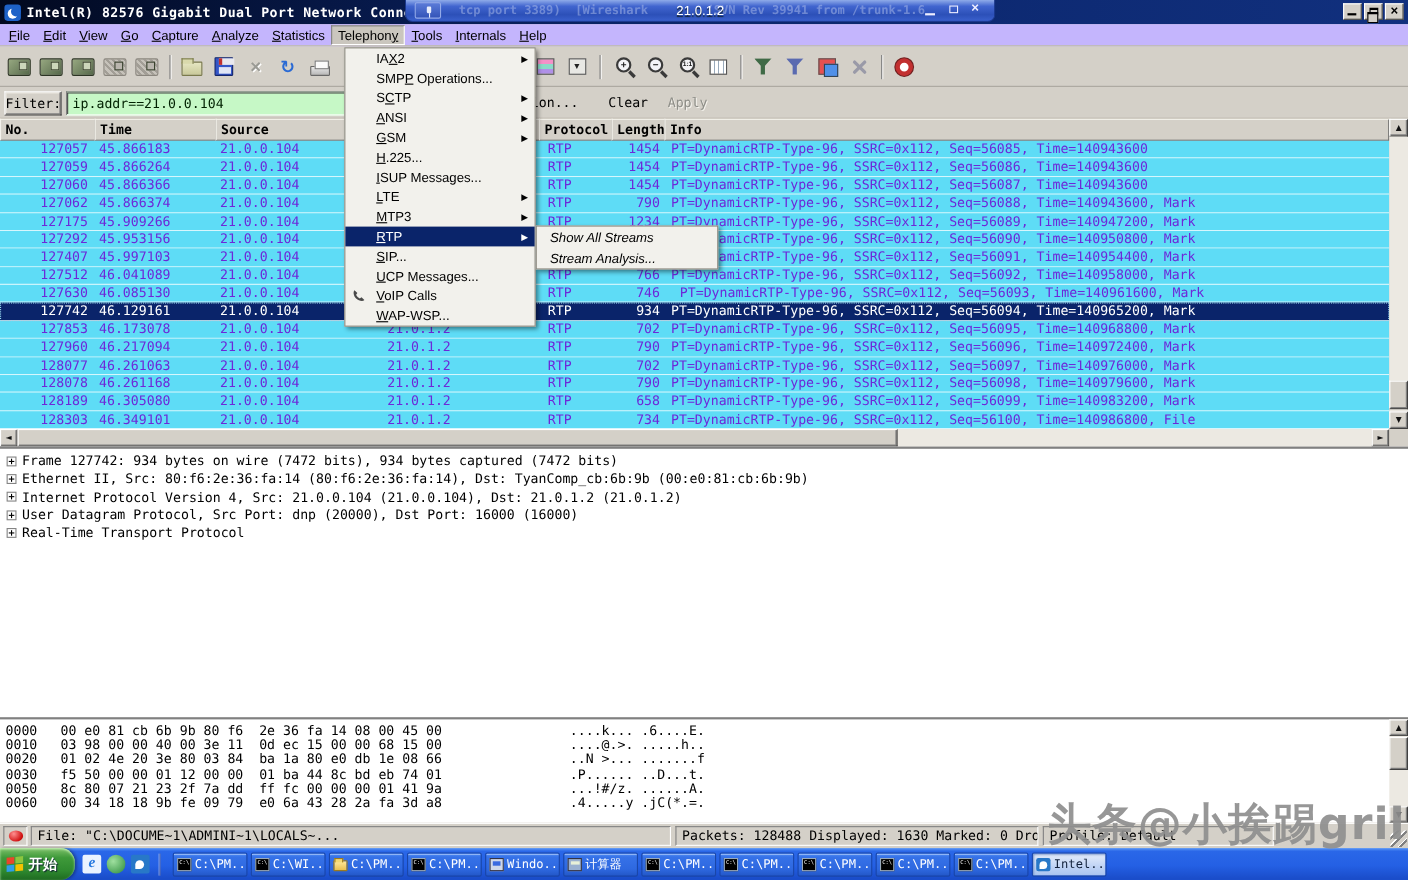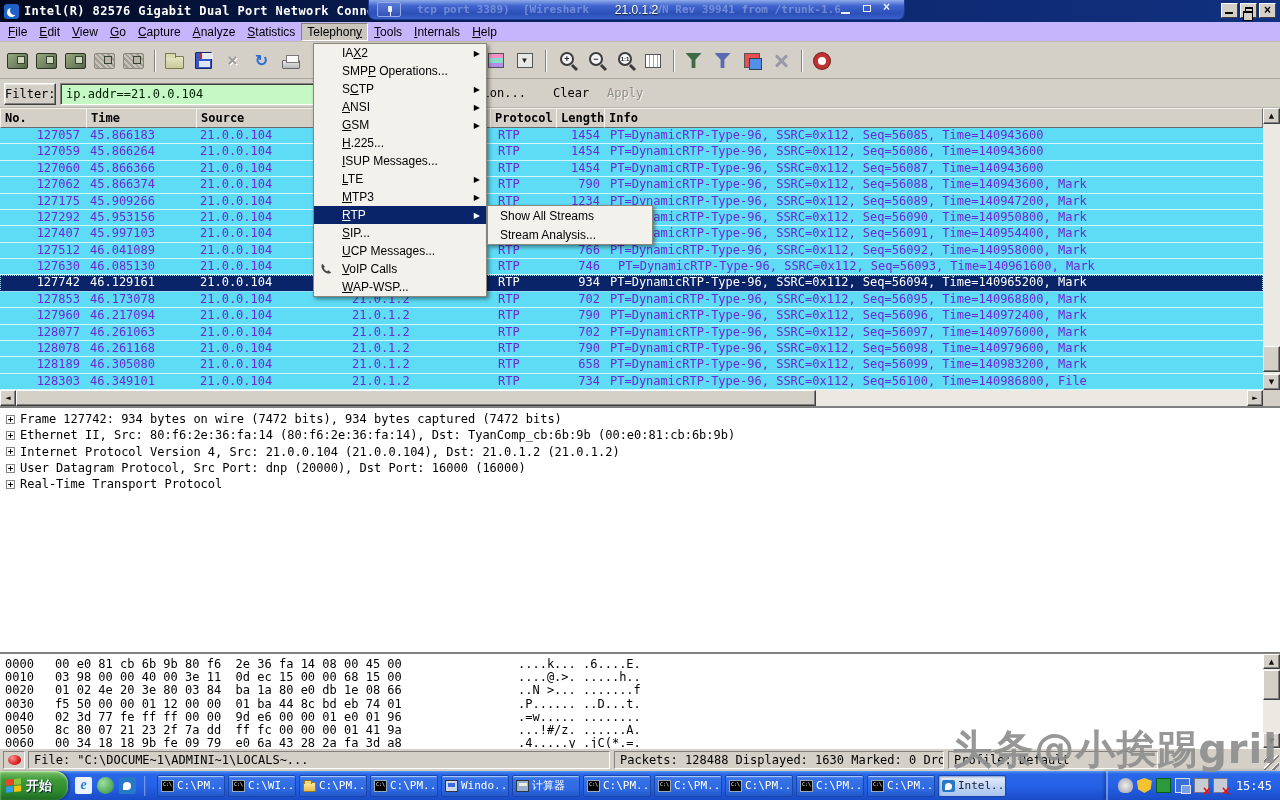--- a/index.html
+++ b/index.html
@@ -185,21 +185,21 @@
   .tr-netx { background:#c8ccd4; border:1px solid #778; }
   .tr-netx::after { content:"\00d7"; position:absolute; right:-3px; bottom:-7px; color:#e01010; font:bold 14px "Liberation Sans"; }
   .clock { color:#fff; font:12px "DejaVu Sans Mono",monospace; margin-left:4px; }
   
   .menu { position:absolute; background:#f2f1ec; border:1px solid #8a887e;
     box-shadow:2px 2px 4px rgba(0,0,0,.45); z-index:60; }
   #telephony-menu { left:313px; top:43px; width:174px; }
   #rtp-submenu { left:487px; top:205px; width:166px; }
   .menuitem { position:relative; height:18px; display:flex; align-items:center; padding-left:28px;
     font:12px "Liberation Sans"; white-space:nowrap; }
-  #rtp-submenu .menuitem { height:19px; padding-left:12px; }
+  #rtp-submenu .menuitem { height:19px; padding-left:12px;font-style:italic; }
   .menuitem.hl { background:#0a246a; color:#fff; }
   .menuitem .arrow { position:absolute; right:6px; font-size:8px; }
   .menuitem .mi-icon { position:absolute; left:6px; top:3px; }
   
   .watermark { position:absolute; right:2px; top:722px; z-index:95; color:#8f8f8f;
     font:bold 40px "DejaVu Sans",sans-serif; letter-spacing:1px; opacity:.92; pointer-events:none; }
 </style>
 </head>
 <body>
 
@@ -525,25 +525,20 @@
         <span class="hoff">0020</span>
         <span class="hhex">01 02 4e 20 3e 80 03 84  ba 1a 80 e0 db 1e 08 66</span>
         <span class="hascii">..N &gt;... .......f</span>
       </div>
       <div class="hrow">
         <span class="hoff">0030</span>
         <span class="hhex">f5 50 00 00 01 12 00 00  01 ba 44 8c bd eb 74 01</span>
         <span class="hascii">.P...... ..D...t.</span>
       </div>
       <div class="hrow">
-        <span class="hoff">0040</span>
-        <span class="hhex">02 3d 77 fe ff ff 00 00  9d e6 00 00 01 e0 01 96</span>
-        <span class="hascii">.=w..... ........</span>
-      </div>
-      <div class="hrow">
         <span class="hoff">0050</span>
         <span class="hhex">8c 80 07 21 23 2f 7a dd  ff fc 00 00 00 01 41 9a</span>
         <span class="hascii">...!#/z. ......A.</span>
       </div>
       <div class="hrow">
         <span class="hoff">0060</span>
         <span class="hhex">00 34 18 18 9b fe 09 79  e0 6a 43 28 2a fa 3d a8</span>
         <span class="hascii">.4.....y .jC(*.=.</span>
       </div>
     </div>
@@ -622,29 +617,20 @@
         </div>
         <div class="taskbtn">
           <span class="ticon t-cmd"></span>
           <span class="tlabel">C:\PM...</span>
         </div>
         <div class="taskbtn active">
           <span class="ticon t-ws"></span>
           <span class="tlabel">Intel...</span>
         </div>
       </div>
-    <div class="tray" id="tray">
-        <span class="trayicon tr-mouse"></span>
-        <span class="trayicon tr-shield"></span>
-        <span class="trayicon tr-mem"></span>
-        <span class="trayicon tr-net"></span>
-        <span class="trayicon tr-netx"></span>
-        <span class="trayicon tr-netx"></span>
-        <span class="clock">15:45</span>
-      </div>
   </div>
 
   <div class="menu" id="telephony-menu">
       <div class="menuitem">
         <span>IA<u>X</u>2</span>
         <span class="arrow">▶</span>
       </div>
       <div class="menuitem">
         <span>SMP<u>P</u> Operations...</span>
       </div>

